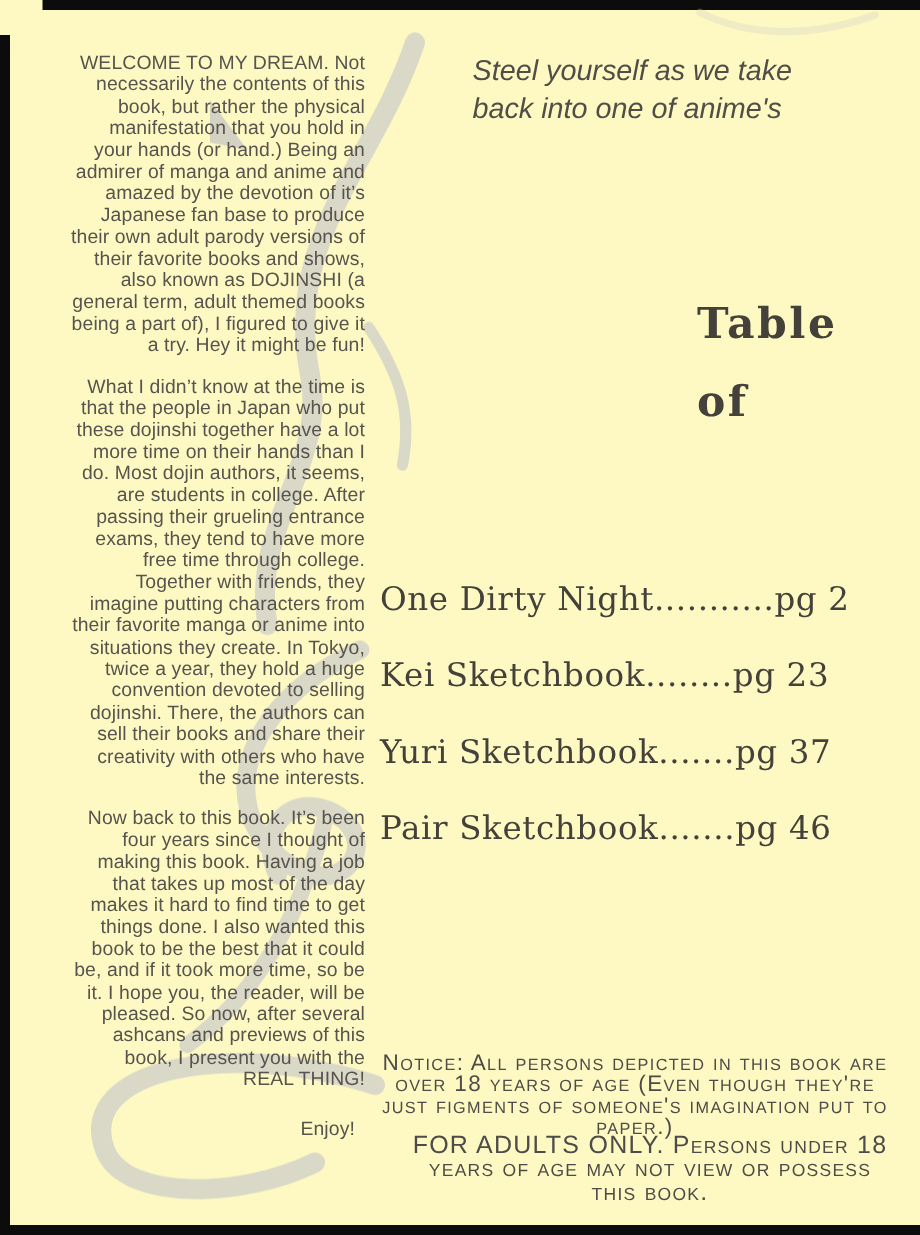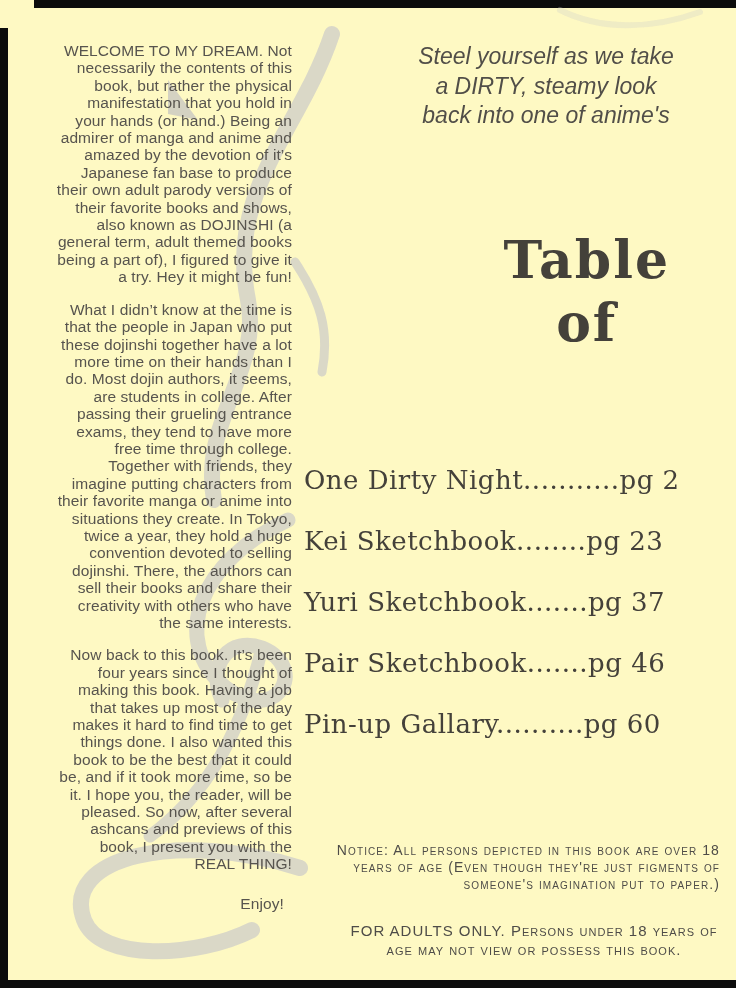--- a/index.html
+++ b/index.html
@@ -23,54 +23,53 @@
     text-align:right;
     color:#57544e;
     font-size:15.5px;line-height:17.4px;
     letter-spacing:0.1px;
   }
   .left-col p{margin:0 0 15px 0;}
   .signoff{margin-top:22px;padding-right:8px;}
   
   .teaser{
     position:absolute;left:378px;top:42px;width:336px;
-    text-align:center;
     font-style:italic;
     font-size:23px;line-height:29.5px;
     color:#514e48;
   }
   .toc-title{
     position:absolute;top:228px;right:66px;
-    text-align:center;
+    text-align:left;
     font-family:"DejaVu Serif",serif;font-weight:bold;
-    font-size:52px;line-height:63px;
+    font-size:34px;line-height:63px;
     color:#44413a;letter-spacing:2px;
     margin:0;
   }
   .toc-list{
     position:absolute;left:304px;top:464px;width:372px;
     font-family:"DejaVu Serif",serif;font-weight:normal;
     font-size:26px;line-height:33px;
     color:#44413a;letter-spacing:0.5px;
     list-style:none;margin:0;padding:0;
   }
   .toc-row{margin:0 0 28px 0;white-space:nowrap;}
   .notice{
     position:absolute;left:296px;top:842px;width:424px;
-    text-align:right;
+    text-align:center;
     font-variant:small-caps;
-    font-size:14px;line-height:17px;letter-spacing:1.1px;
+    font-size:18px;line-height:17px;letter-spacing:1.1px;
     color:#4e4c48;margin:0;
   }
   .adults{
     position:absolute;left:326px;top:905px;width:384px;
     text-align:center;
     font-variant:small-caps;
-    font-size:15px;line-height:19px;letter-spacing:1px;
-    color:#4e4c48;margin:16px;
+    font-size:20px;line-height:19px;letter-spacing:1px;
+    color:#4e4c48;margin:2px;
   }
 </style>
 </head>
 <body>
 
 <div class="page">
 
   <div class="edge edge-top"></div>
   <div class="edge edge-left"></div>
   <div class="edge edge-bottom"></div>
@@ -91,21 +90,20 @@
     <p>WELCOME TO MY DREAM. Not necessarily the contents of this book, but rather the physical manifestation that you hold in your hands (or hand.) Being an admirer of manga and anime and amazed by the devotion of it’s Japanese fan base to produce their own adult parody versions of their favorite books and shows, also known as DOJINSHI (a general term, adult themed books being a part of), I figured to give it a try. Hey it might be fun!</p>
     <p>What I didn’t know at the time is that the people in Japan who put these dojinshi together have a lot more time on their hands than I do.  Most dojin authors, it seems, are students in college.  After passing their grueling entrance exams, they tend to have more free time through college.  Together with friends, they imagine putting characters from their favorite manga or anime into situations they create.  In Tokyo, twice a year, they hold a huge convention devoted to selling dojinshi.  There, the authors can sell their books and share their creativity with others who have the same interests.</p>
     <p>Now back to this book.  It’s been four years since I thought of making this book.  Having a job that takes up most of the day makes it hard to find time to get things done.  I also wanted this book to be the best that it could be, and if it took more time, so be it.  I hope you, the reader, will be pleased.  So now, after several ashcans and previews of this book, I present you with the REAL THING!</p>
     <div class="signoff">
       <div>Enjoy!</div>
     </div>
   </div>
 
   <div class="teaser">
     <div>Steel yourself as we take</div>
-    <div>a DIRTY, steamy look</div>
     <div>back into one of anime's</div>
   </div>
 
   <h1 class="toc-title">
     <div>Table</div>
     <div>of</div>
   </h1>
 
   <ul class="toc-list">
     <li class="toc-row">
@@ -113,21 +111,18 @@
     </li>
     <li class="toc-row">
       <span>Kei Sketchbook</span><span>........</span><span>pg 23</span>
     </li>
     <li class="toc-row">
       <span>Yuri Sketchbook</span><span>.......</span><span>pg 37</span>
     </li>
     <li class="toc-row">
       <span>Pair Sketchbook</span><span>.......</span><span>pg 46</span>
     </li>
-    <li class="toc-row">
-      <span>Pin-up Gallary</span><span>..........</span><span>pg 60</span>
-    </li>
   </ul>
 
   <p class="notice">Notice:  All persons depicted in this book are over 18 years of age (Even though they're just figments of someone's imagination put to paper.)</p>
   <p class="adults">FOR ADULTS ONLY.  Persons under 18 years of age may not view or possess this book.</p>
 
 </div>
 
 </body></html>

